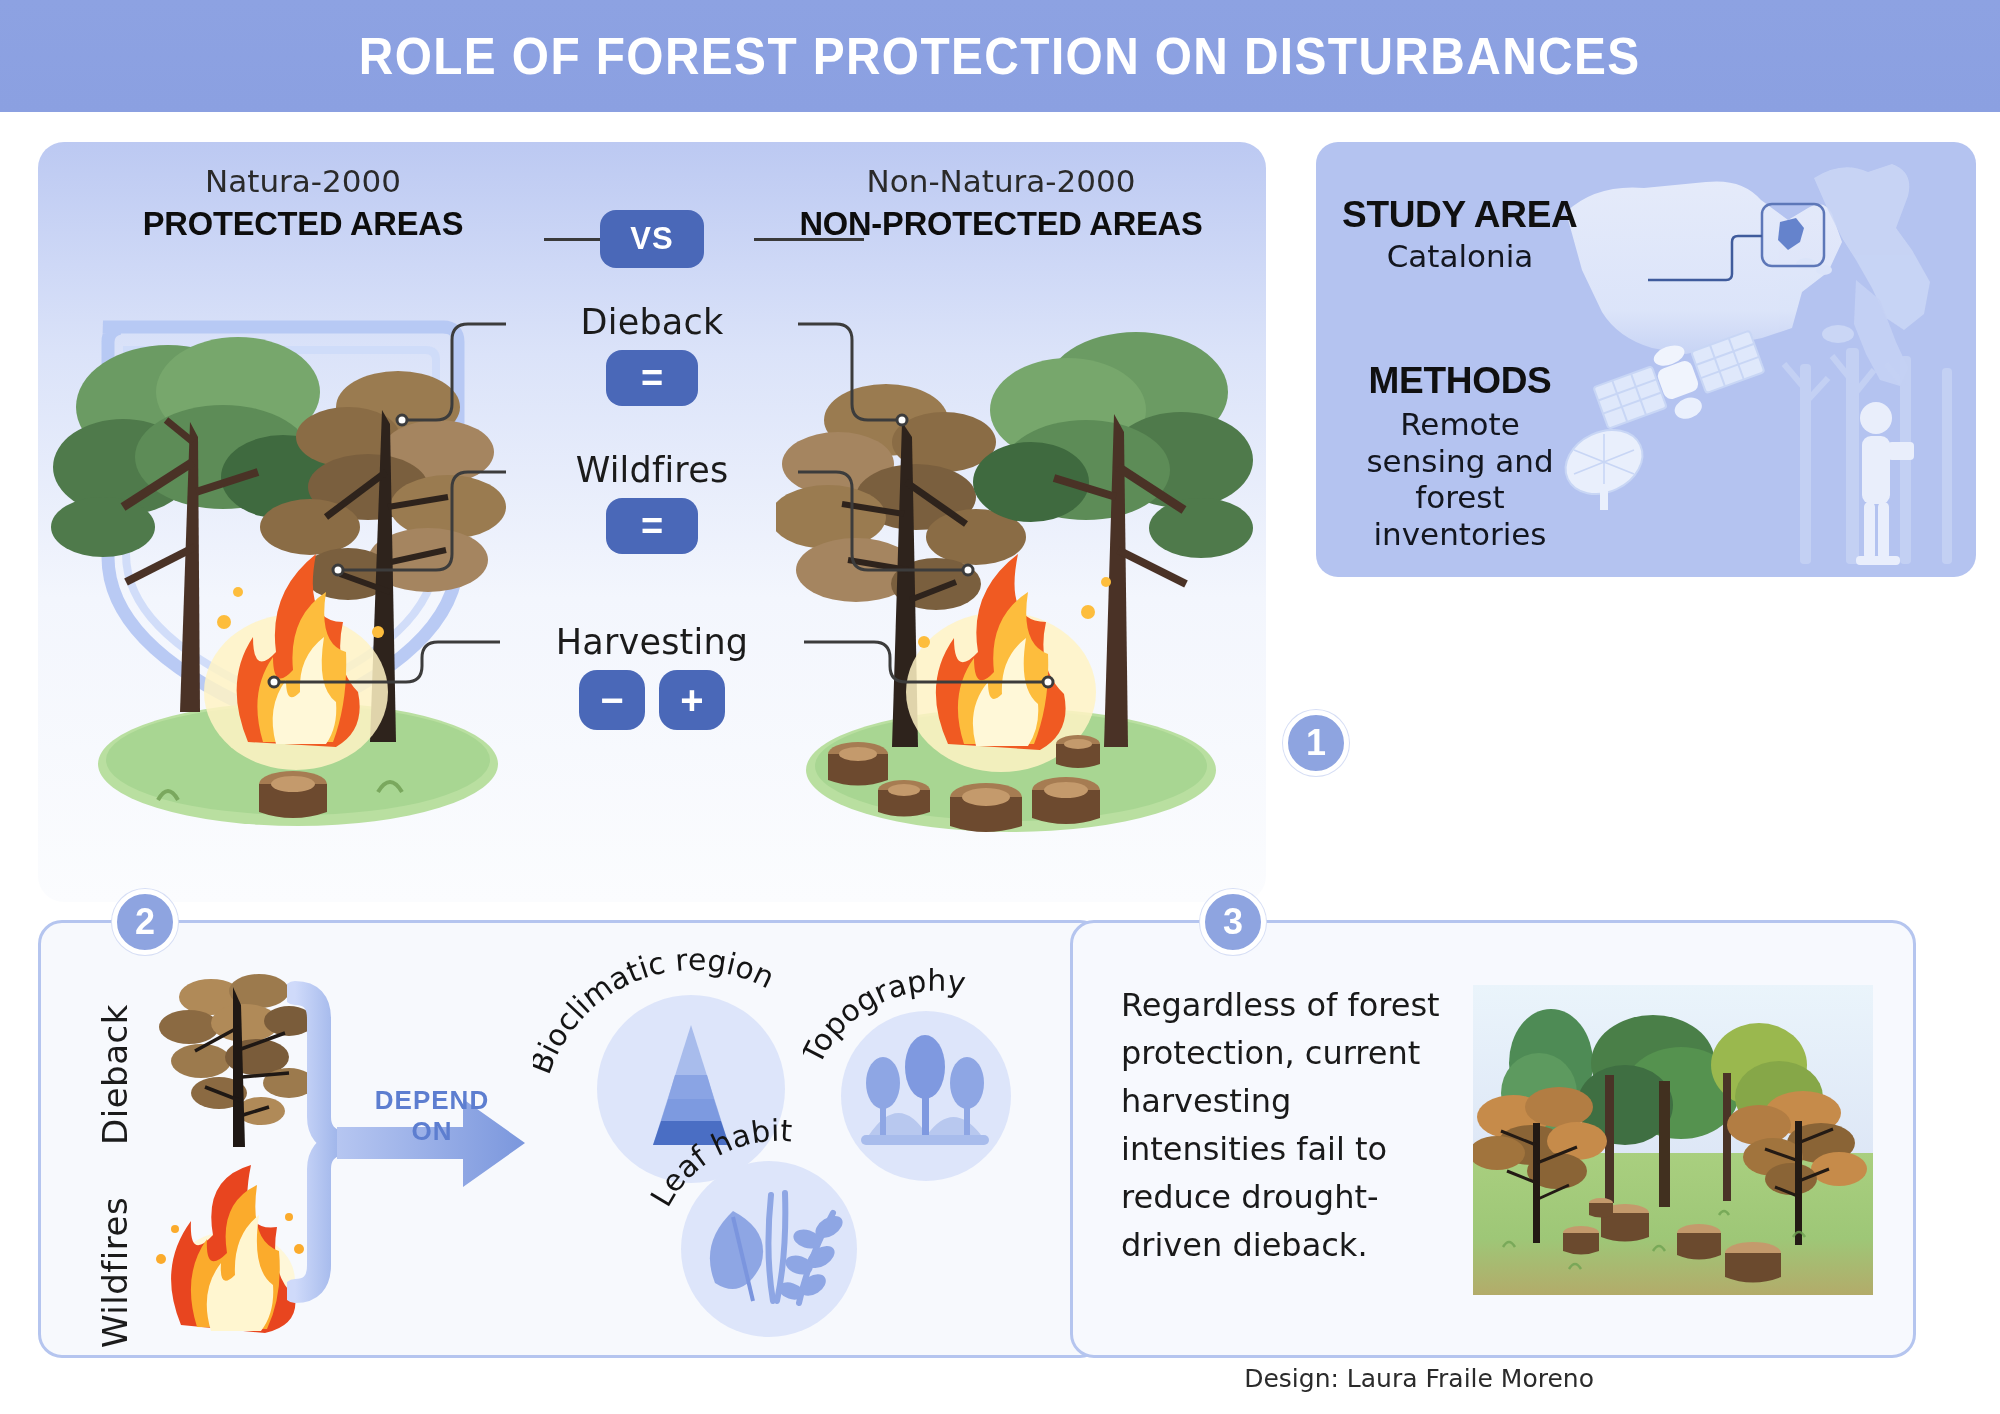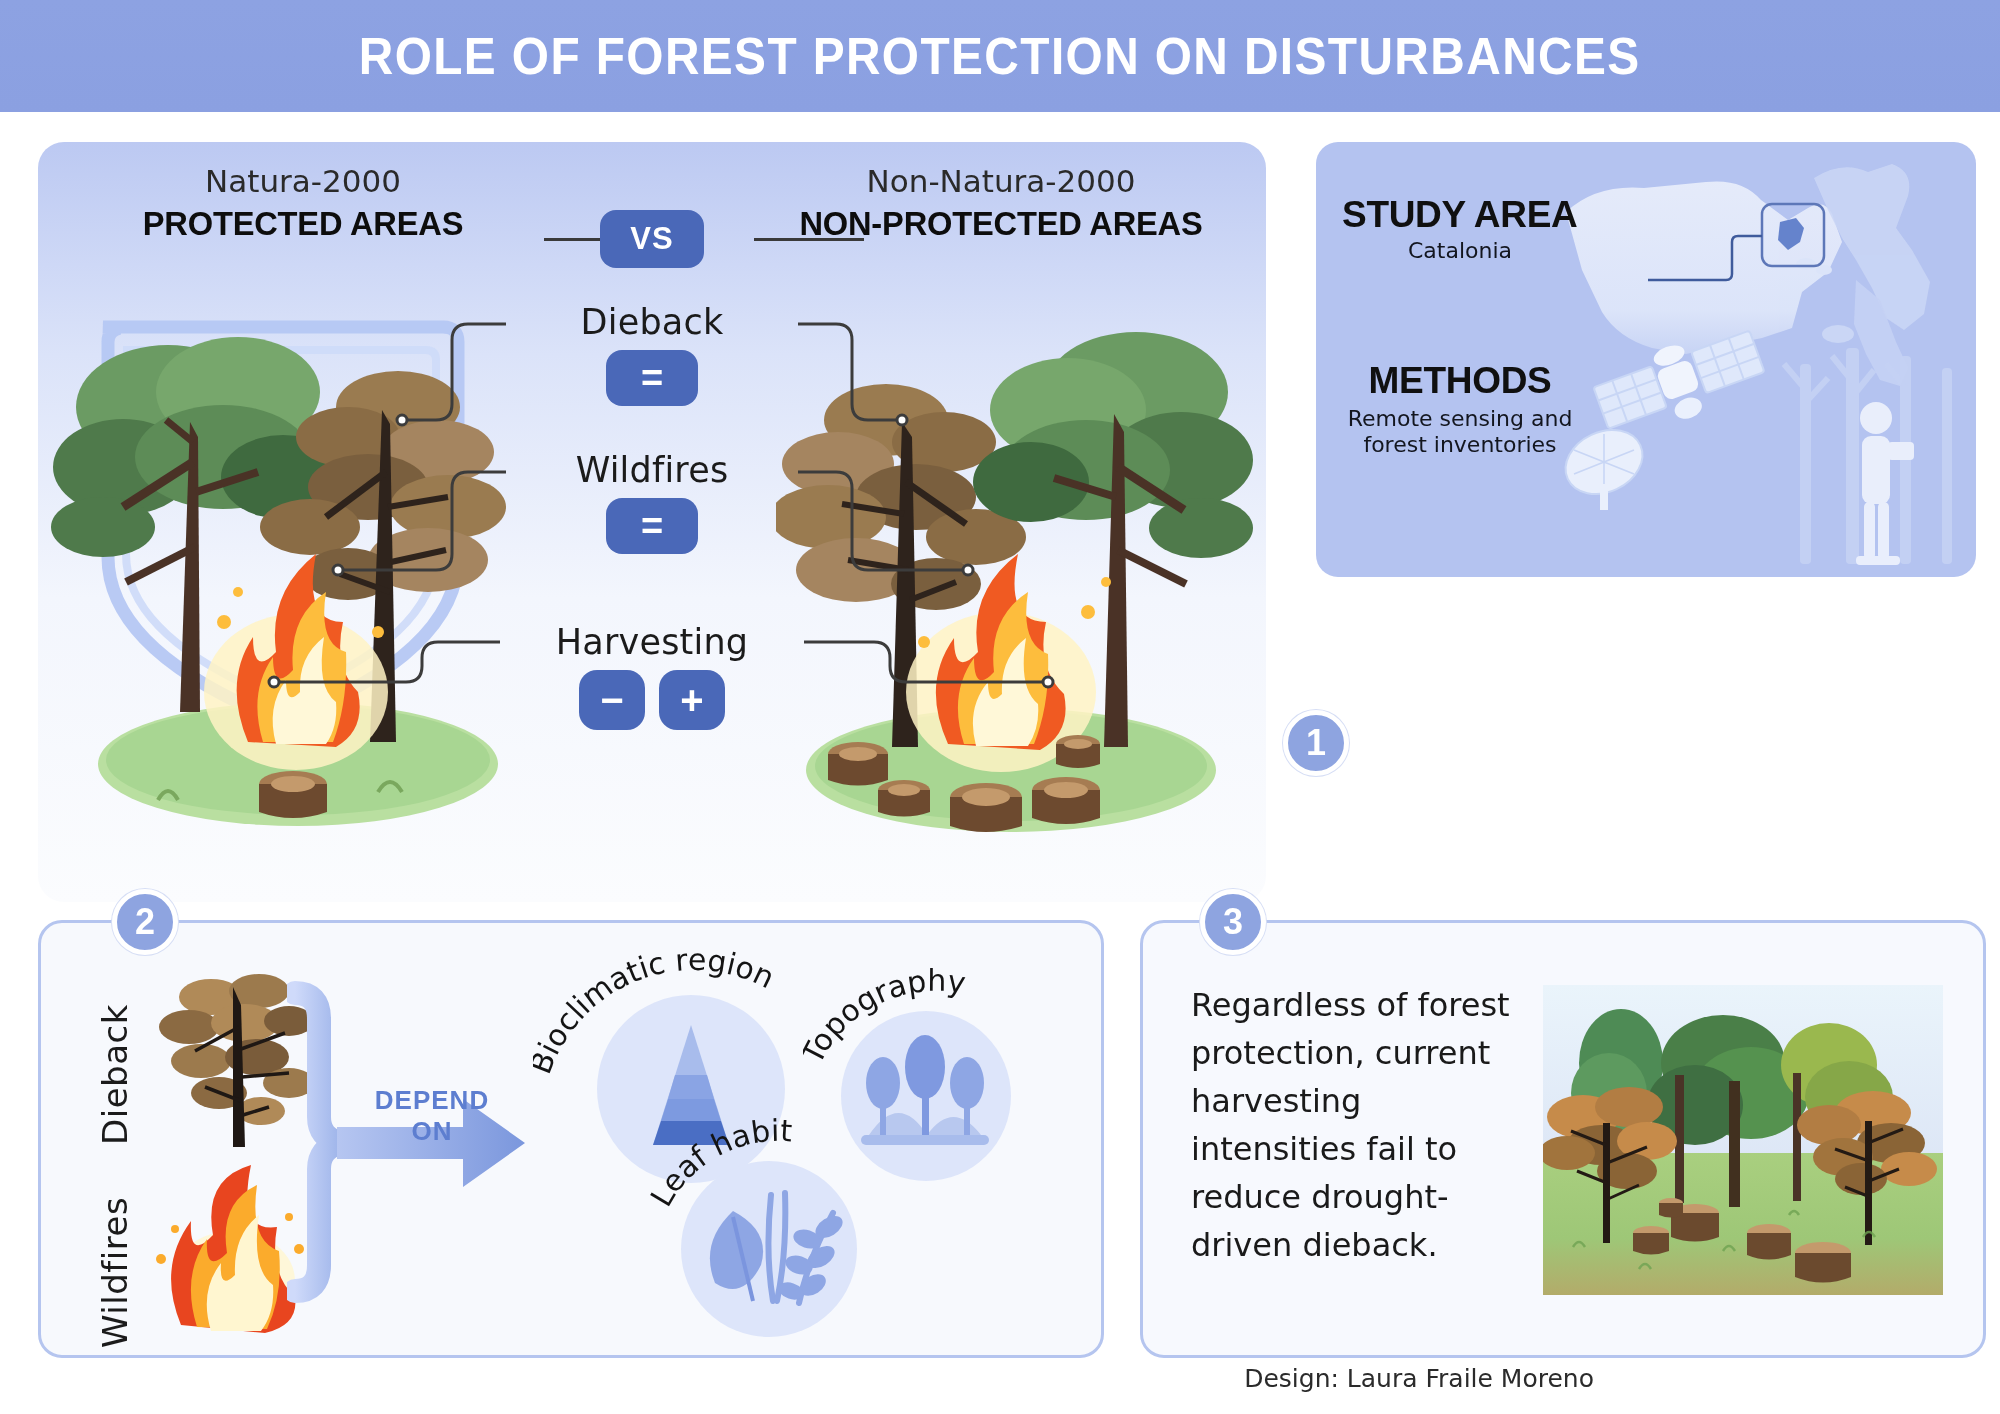--- a/index.html
+++ b/index.html
@@ -86,37 +86,37 @@
   
   .study-panel {
     position: absolute; left: 1316px; top: 142px; width: 660px; height: 435px;
     border-radius: 22px; background: #b4c3f0; overflow: hidden;
   }
   .sa-title, .me-title {
     font-family: "Liberation Sans", sans-serif; font-weight: 700; font-size: 37px;
     color: #101010; letter-spacing: -0.3px;
   }
   .sa-sub, .me-sub {
-    font-family: "DejaVu Sans", sans-serif; font-size: 22px; color: #13161f; line-height: 1.18;
+    font-family: "DejaVu Sans", sans-serif; font-size: 31px; color: #13161f; line-height: 1.18;
   }
   .sa-block { position: absolute; left: 26px; top: 52px; width: 300px; }
   .sa-sub { text-align: center; width: 236px; margin-top: 2px;}
   .me-block { position: absolute; left: 26px; top: 218px; width: 300px; text-align: center; }
   .me-title { text-align: center; width: 236px; }
   .me-sub { width: 236px; margin-top: 4px; }
   .sa-art { position: absolute; right: 0; top: 0; width: 420px; height: 435px; }
 
   
   .finding {
     position: absolute; border: 3px solid #b5c5ef; border-radius: 24px;
     background: #f7f9fe;
   }
   #finding-1 { left: 1316px; top: 602px; width: 660px; height: 282px; }
   #finding-2 { left: 38px; top: 920px; width: 1066px; height: 438px; background:#f7f9fd;}
-  #finding-3 { left: 1140px; top: 920px; width: 846px; height: 438px; }
+  #finding-3 { left: 1070px; top: 920px; width: 846px; height: 438px; }
 
   .num-badge {
     position: absolute; width: 66px; height: 66px; border-radius: 50%;
     background: #8ea4e0; border: 5px solid #ffffff;
     box-shadow: 0 0 0 1px #d6def5;
     display: flex; align-items: center; justify-content: center;
     color: #ffffff; font-family: "Liberation Sans", sans-serif;
     font-weight: 700; font-size: 36px; z-index: 10;
   }
   #badge-1 { left: 1283px; top: 710px; }

